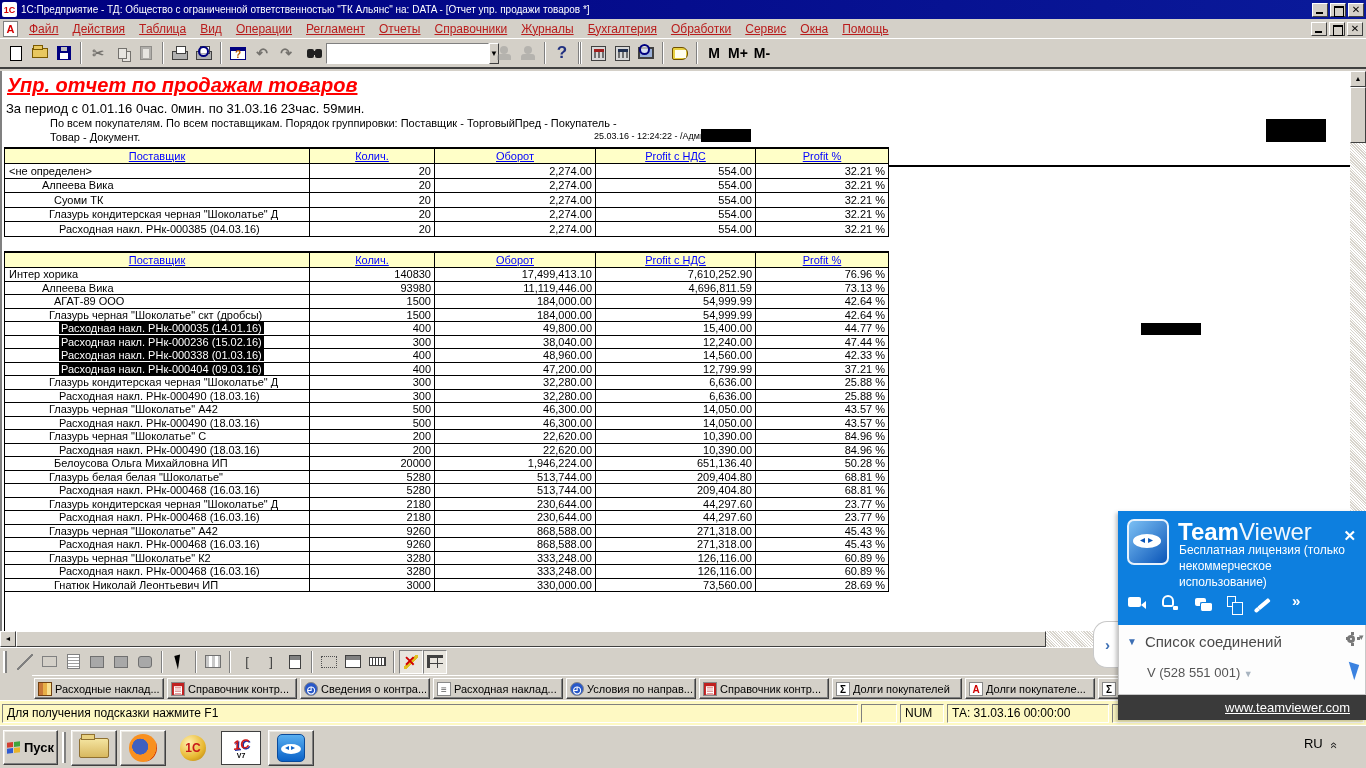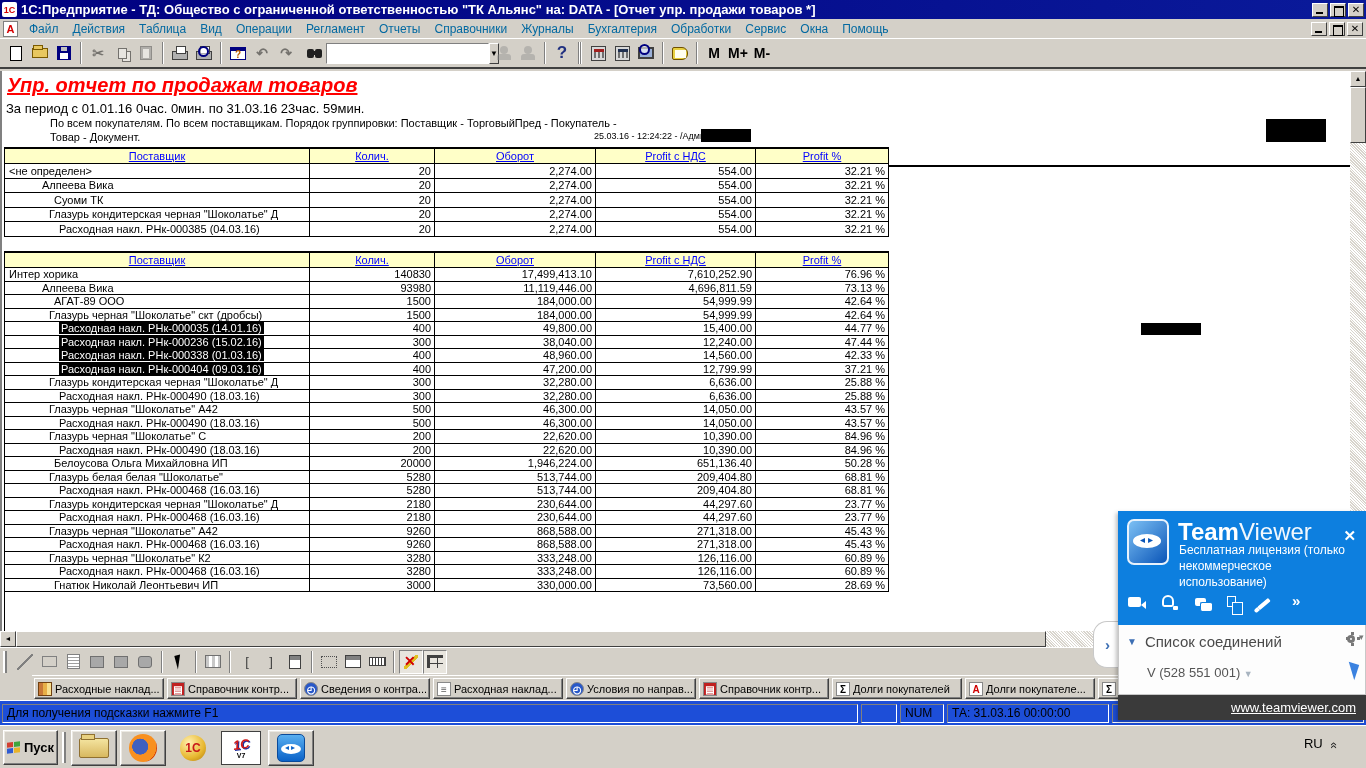--- a/index.html
+++ b/index.html
@@ -5,31 +5,31 @@
   * { margin:0; padding:0; box-sizing:border-box; }
   html,body { width:1366px; height:768px; overflow:hidden; }
   body { font-family:"Liberation Sans", sans-serif; background:#d4d0c8; position:relative; }
 
   
   .raised { background:#d4d0c8; border:1px solid; border-color:#ffffff #404040 #404040 #ffffff; box-shadow: inset -1px -1px 0 #808080, inset 1px 1px 0 #ece9e2; }
 
   
   #titlebar { position:absolute; left:0; top:0; width:1366px; height:19px; background:linear-gradient(90deg,#000080,#0a1a9a); display:flex; align-items:center; padding:0 2px; }
   #titlebar .app-icon { width:15px; height:15px; background:#fff; border-radius:2px; color:#d40000; font-size:9px; font-weight:bold; display:flex; align-items:center; justify-content:center; margin-right:4px; }
-  #titlebar .ttl { color:#fff; font-weight:bold; font-size:13px; white-space:nowrap; overflow:hidden; flex:1; }
+  #titlebar .ttl { color:#fff; font-weight:normal; font-size:10px; white-space:nowrap; overflow:hidden; flex:1; }
   .winbtns { display:flex; gap:2px; margin-left:4px; }
   .wbtn { width:16px; height:14px; background:#d4d0c8; border:1px solid; border-color:#fff #404040 #404040 #fff; font-size:9px; line-height:11px; text-align:center; color:#000; position:relative; }
   .wbtn.min::after{content:"";position:absolute;left:3px;bottom:2px;width:7px;height:2px;background:#000;}
   .wbtn.max::after{content:"";position:absolute;left:3px;top:2px;width:8px;height:8px;border:1px solid #000;border-top-width:2px;}
   .wbtn.cls::after{content:"✕";position:absolute;left:0;right:0;top:0;font-size:10px;}
 
   
   #menubar { position:absolute; left:0; top:19px; width:1366px; height:20px; background:#d4d0c8; display:flex; align-items:center; border-bottom:1px solid #fff; }
   #menubar .doc-icon { width:15px; height:16px; background:#fff; border:1px solid #808080; color:#d40000; font-weight:bold; font-size:11px; text-align:center; line-height:14px; margin:0 4px 0 3px; }
-  .menu-item { font-size:12px; padding:2px 7px; color:#0369a1; white-space:nowrap; }
+  .menu-item { font-size:12px; padding:2px 7px; color:#b91c1c; white-space:nowrap;text-decoration:underline; }
   #menubar .winbtns { margin-left:auto; margin-right:3px; }
 
   
   #toolbar { position:absolute; left:0; top:39px; width:1366px; height:30px; background:#d4d0c8; display:flex; align-items:center; border-bottom:2px solid #404040; padding-left:4px; }
   .tsep { width:2px; height:22px; border-left:1px solid #808080; border-right:1px solid #fff; margin:0 4px; }
   .tbtn { width:24px; height:24px; display:flex; align-items:center; justify-content:center; position:relative; }
   .tbtn.dis { opacity:.45; filter:grayscale(1); }
   .glyph { font-size:14px; font-weight:bold; color:#000; }
   .ic-new{width:12px;height:15px;background:#fff;border:1px solid #000;}
   .ic-open{width:16px;height:10px;background:#e8c860;border:1px solid #7a5a00;position:relative;}
@@ -114,21 +114,21 @@
   .wb-btn .lbl { font-size:11px; white-space:nowrap; overflow:hidden; }
   .wb-ic { width:14px; height:14px; flex:0 0 14px; border:1px solid #888; background:#fff; font-size:10px; line-height:13px; text-align:center; font-weight:bold; }
   .wb-ic.journal{background:linear-gradient(90deg,#c87838 0 4px,#e8b048 4px 8px,#f8e090 8px 14px);border-color:#704010;color:transparent;}
   .wb-ic.red-book{background:#c02020;color:#fff;}
   .wb-ic.blue-proc{background:#2858c8;border-radius:50%;color:#fff;}
   .wb-ic.doc{background:#fff;color:#606060;}
   .wb-ic.sigma{color:#000;}
   .wb-ic.red-a{color:#d00000;}
 
   
-  #statusbar { position:absolute; left:0; top:700px; width:1366px; height:25px; background:#1d4ed8; border-top:1px solid #fff; display:flex; align-items:center; gap:3px; padding:0 2px; }
+  #statusbar { position:absolute; left:0; top:700px; width:1366px; height:25px; background:#fef9c3; border-top:1px solid #fff; display:flex; align-items:center; gap:3px; padding:0 2px; }
   .st-cell { height:19px; border:1px solid; border-color:#808080 #fff #fff #808080; font-size:12px; padding:1px 4px; white-space:nowrap; overflow:hidden; }
 
   
   #taskbar { position:absolute; left:0; top:725px; width:1366px; height:43px; background:#d4d0c8; border-top:1px solid #fff; z-index:40; }
   #start-btn { position:absolute; left:3px; top:4px; width:55px; height:35px; display:flex; align-items:center; justify-content:center; gap:3px; font-weight:bold; font-size:13px; }
   .winflag { width:14px; height:12px; display:grid; grid-template-columns:6px 6px; grid-template-rows:5px 5px; gap:1px; transform:skewY(-6deg); }
   .winflag i:nth-child(1){background:#d23f31;} .winflag i:nth-child(2){background:#3fa63f;}
   .winflag i:nth-child(3){background:#2f5bd2;} .winflag i:nth-child(4){background:#e8b32a;}
   .tb-sep { position:absolute; left:62px; top:6px; width:3px; height:31px; border-left:2px solid #fff; border-right:2px solid #808080; }
   .ql-btn { position:absolute; top:4px; width:46px; height:36px; display:flex; align-items:center; justify-content:center; }
@@ -179,21 +179,21 @@
   .tvi-more{color:#fff;font-size:15px;font-weight:bold;line-height:15px;}
   #tv-white { position:absolute; left:0; top:114px; width:248px; height:70px; background:#fdfdfd; border:1px solid #c8c8c8; border-top:none; }
   #tv-conn-hdr { position:absolute; left:8px; top:8px; font-size:15px; color:#4a4a4a; display:flex; align-items:center; gap:8px; }
   #tv-conn-hdr .tri { color:#3d6fb4; font-size:10px; }
   #tv-gear { position:absolute; right:10px; top:10px; width:8px; height:8px; border:3px solid #787878; border-radius:50%; }
   #tv-gear::before{content:"";position:absolute;left:1px;top:-6px;width:3px;height:3px;background:#787878;box-shadow:0 11px 0 #787878,-5px 5px 0 #787878,6px 5px 0 #787878;}
   #tv-gear::after{content:"▾";position:absolute;left:9px;top:-6px;color:#787878;font-size:9px;}
   #tv-conn-item { position:absolute; left:28px; top:40px; font-size:13px; color:#555; }
   #tv-conn-item .tri { color:#a8b4c0; font-size:9px; }
   #tv-cursor { position:absolute; right:8px; top:38px; width:0; height:0; border-right:11px solid #3b82e0; border-bottom:16px solid transparent; transform:rotate(18deg); }
-  #tv-footer { position:absolute; left:0; top:184px; width:248px; height:25px; background:#3a3a3a; display:flex; align-items:center; justify-content:flex-end; padding-right:10px; }
+  #tv-footer { position:absolute; left:0; top:184px; width:248px; height:25px; background:#3a3a3a; display:flex; align-items:center; justify-content:flex-end; padding-right:16px; }
   #tv-footer a { color:#fff; font-size:13px; text-decoration:underline; }
   #tv-tab { position:absolute; left:1093px; top:621px; width:28px; height:47px; background:#fff; border:1px solid #c8c8c8; border-right:none; border-radius:14px 0 0 14px; z-index:29; display:flex; align-items:center; justify-content:center; color:#3d6fb4; font-size:15px; font-weight:bold; }
 </style>
 </head>
 <body>
 
 <div id="titlebar">
   <div class="app-icon">1С</div>
   <div class="ttl">1С:Предприятие - ТД: Общество с ограниченной ответственностью  "ТК Альянс" на: DATA - [Отчет упр. продажи товаров  *]</div>
   <div class="winbtns">

